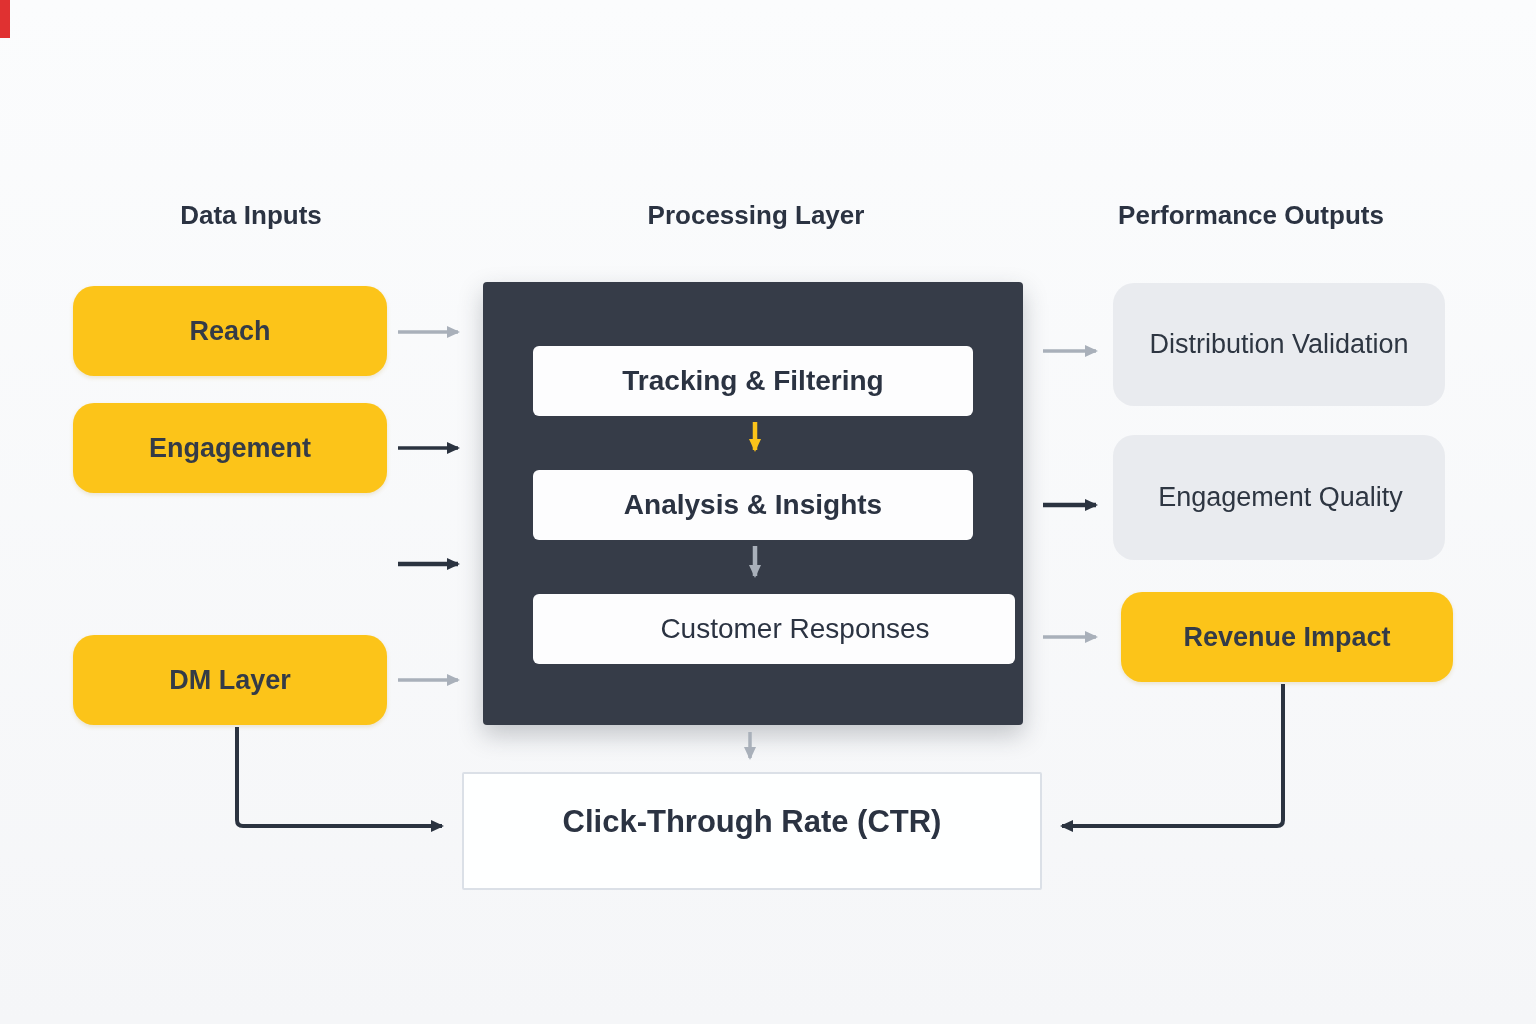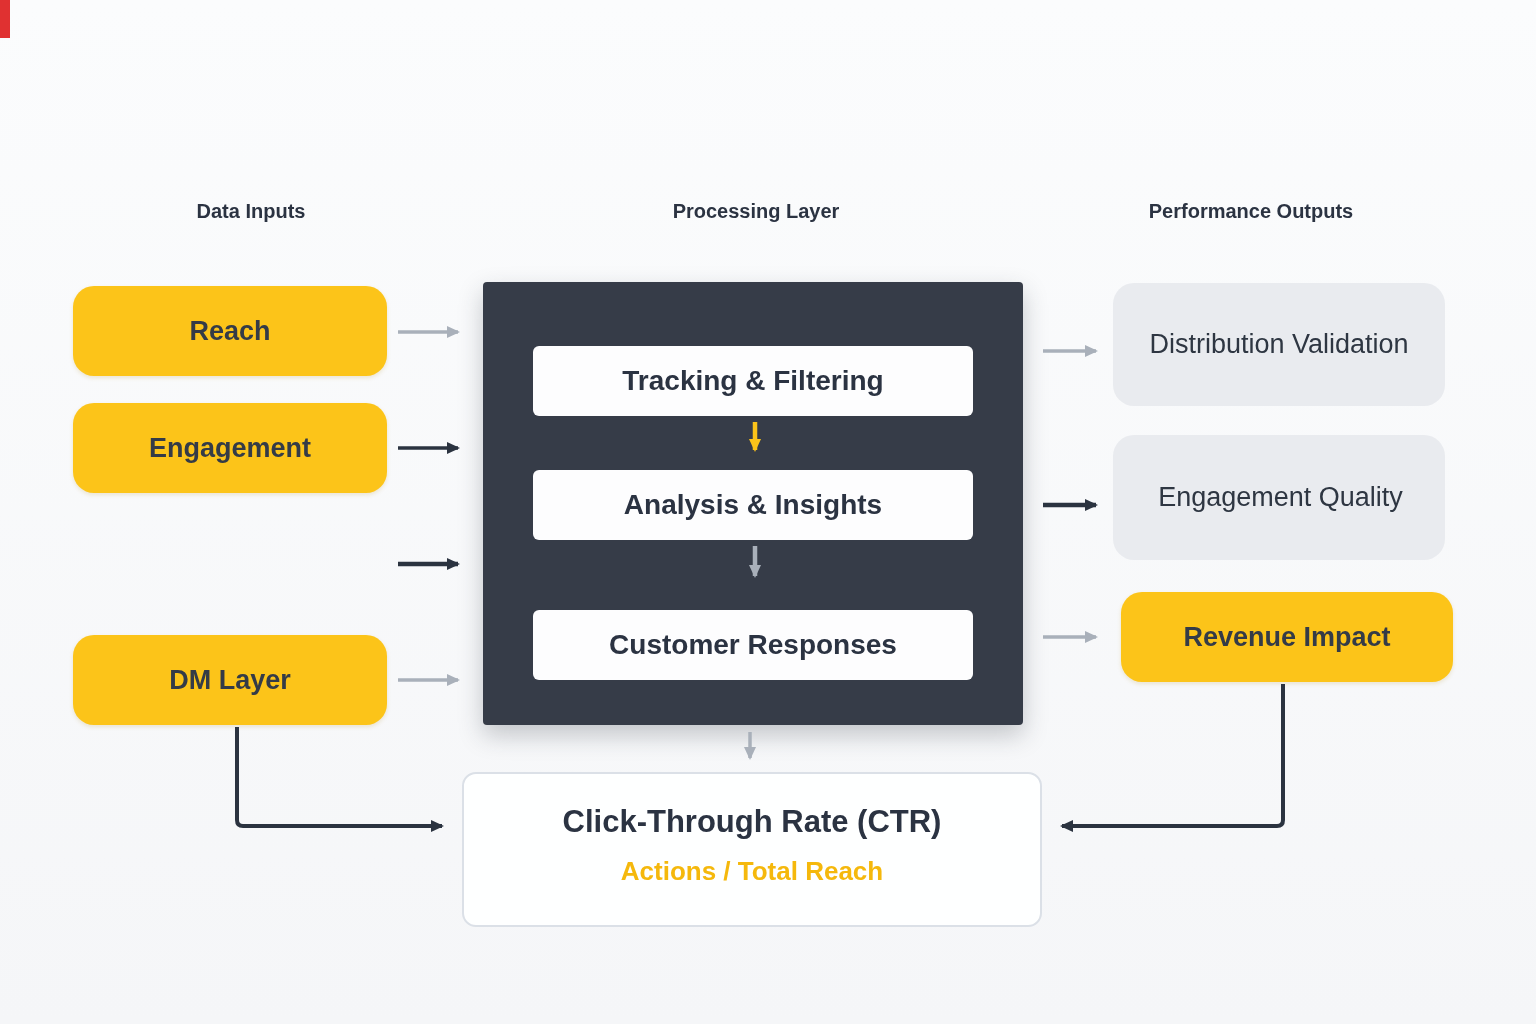--- a/index.html
+++ b/index.html
@@ -12,21 +12,21 @@
   }
   .stage { position: absolute; inset: 0; }
 
   .corner-mark {
     position: absolute; left: 0; top: 0; width: 10px; height: 38px;
     background: #e03131;
   }
 
   .col-heading {
     position: absolute; transform: translateX(-50%);
-    font-size: 20px; font-weight: 700; color: #2b3342; white-space: nowrap;
+    font-size: 26px; font-weight: 700; color: #2b3342; white-space: nowrap;
   }
   .col-heading.inputs { font-weight: 600; }
 
   .box {
     position: absolute; display: flex; align-items: center; justify-content: center;
     border-radius: 21px; box-sizing: border-box;
   }
   .box-yellow {
     background: #fcc419; color: #343b47;
     font-size: 27px; font-weight: 600;
@@ -44,27 +44,27 @@
     box-shadow: 0 10px 24px rgba(40,46,58,0.25);
   }
   .step {
     position: absolute; left: 50px; width: 440px; height: 70px;
     background: #fdfdfe; border-radius: 6px;
     display: flex; align-items: center; justify-content: center;
     font-size: 28px; color: #2b3342;
   }
   .step.s1 { top: 64px; font-weight: 700; }
   .step.s2 { top: 188px; font-weight: 700; }
-  .step.s3 { top: 328px; font-weight: 700; }
+  .step.s3 { top: 312px; font-weight: 400; padding-left: 42px; }
 
   .revenue { font-weight: 700; margin-left: 8px; }
 
   .ctr-box {
-    position: absolute; left: 462px; top: 772px; width: 580px; height: 155px;
-    background: #feffff; border: 2px solid #dbe0e7; border-radius: 14px;
+    position: absolute; left: 462px; top: 772px; width: 580px; height: 118px;
+    background: #feffff; border: 2px solid #dbe0e7; border-radius: 2px;
     box-sizing: border-box; text-align: center;
   }
   .ctr-title {
     margin-top: 30px; font-size: 31px; font-weight: 700; color: #2b3342;
   }
   .ctr-formula {
     margin-top: 16px; font-size: 26px; font-weight: 700; color: #f5b80c;
   }
 
   svg.arrows { position: absolute; inset: 0; pointer-events: none; }
@@ -89,21 +89,20 @@
     <div class="step s2">Analysis &amp; Insights</div>
     <div class="step s3">Customer Responses</div>
   </div>
 
   <div class="box box-gray" style="left:1113px; top:283px; width:332px; height:123px;">Distribution Validation</div>
   <div class="box box-gray" style="left:1113px; top:435px; width:332px; height:125px;padding-left:33px;">Engagement Quality</div>
   <div class="box box-yellow revenue" style="left:1113px; top:592px; width:332px; height:90px;">Revenue Impact</div>
 
   <div class="ctr-box">
     <div class="ctr-title">Click-Through Rate (CTR)</div>
-    <div class="ctr-formula">Actions / Total Reach</div>
   </div>
 
   <svg class="arrows" width="1536" height="1024" viewBox="0 0 1536 1024">
     <defs>
       <marker id="ah-gray" markerUnits="userSpaceOnUse" markerWidth="18" markerHeight="18" refX="13" refY="8" orient="auto">
         <path d="M2,2 L15,8 L2,14 Z" fill="#a9b0ba"></path>
       </marker>
       <marker id="ah-dark" markerUnits="userSpaceOnUse" markerWidth="18" markerHeight="18" refX="13" refY="8" orient="auto">
         <path d="M2,2 L15,8 L2,14 Z" fill="#2b3340"></path>
       </marker>

